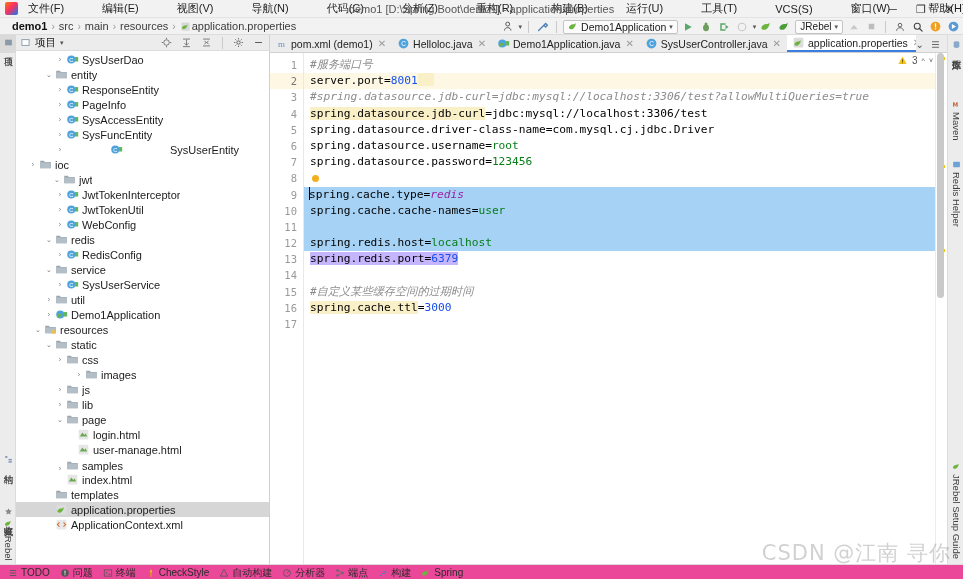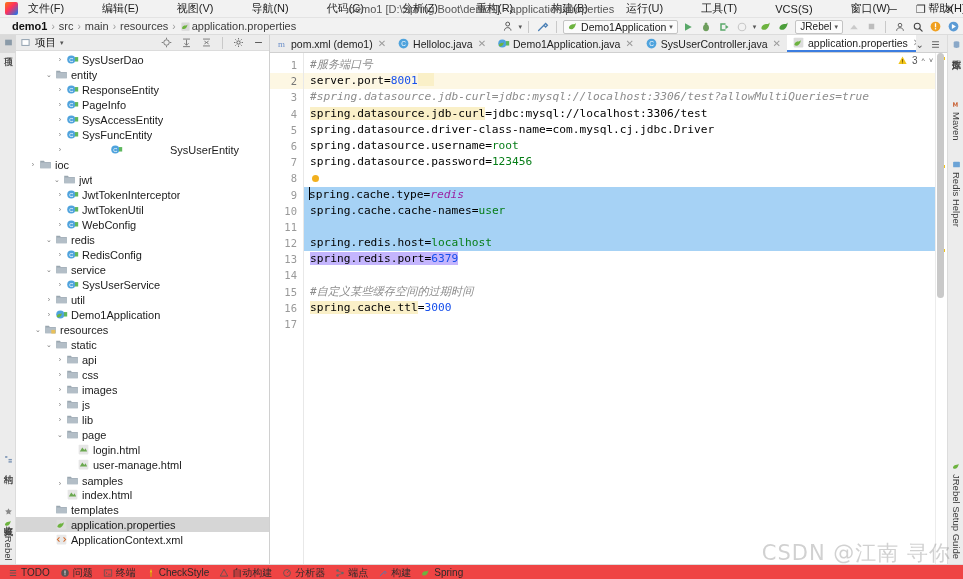--- a/index.html
+++ b/index.html
@@ -174,21 +174,21 @@
   .editor-overlay-right {
     position: absolute; top: 2px; right: 14px; display: flex; align-items: center; gap: 4px;
     font-size: 10px; color: #555;
   }
   .scroll-v {
     position: absolute; right: 13px; width: 7px; border-radius: 4px; background: #c9c9c9;
   }
 
   
   .toolwin-bar {
-    height: 16px; background: #ef4444; border-top: 1px solid #dcdcdc;
+    height: 16px; background: #ec4899; border-top: 1px solid #dcdcdc;
     display: flex; align-items: center; padding-left: 8px; gap: 10px;
     position: relative;
   }
   .twitem { display: flex; align-items: center; gap: 3px; font-size: 10px; color: #2b2b2b; white-space: nowrap; }
 
   
   .watermark {
     position: absolute; right: 12px; bottom: 12px;
     font-size: 21px; color: rgba(140,140,140,0.40);
     letter-spacing: 1px; pointer-events: none; white-space: nowrap;
@@ -634,33 +634,23 @@
             <span class="nlabel">static</span>
           </div>
           <div class="node" style="padding-left: 39px;">
             <span class="arrow">›</span>
             <span class="nicon">
               <svg width="13" height="13" viewBox="0 0 16 16">
                 <path d="M1.5 3.5h4.5l1.2 1.5h7.3v7.5H1.5z" fill="#9aa7b0"></path>
                 <path d="M1.5 5.5h13v7H1.5z" fill="#b3bec7"></path>
               </svg>
             </span>
-            <span class="nlabel">api</span>
-          </div>
-          <div class="node" style="padding-left: 39px;">
-            <span class="arrow">›</span>
-            <span class="nicon">
-              <svg width="13" height="13" viewBox="0 0 16 16">
-                <path d="M1.5 3.5h4.5l1.2 1.5h7.3v7.5H1.5z" fill="#9aa7b0"></path>
-                <path d="M1.5 5.5h13v7H1.5z" fill="#b3bec7"></path>
-              </svg>
-            </span>
             <span class="nlabel">css</span>
           </div>
-          <div class="node" style="padding-left: 39px;">
+          <div class="node" style="padding-left: 58px;">
             <span class="arrow">›</span>
             <span class="nicon">
               <svg width="13" height="13" viewBox="0 0 16 16">
                 <path d="M1.5 3.5h4.5l1.2 1.5h7.3v7.5H1.5z" fill="#9aa7b0"></path>
                 <path d="M1.5 5.5h13v7H1.5z" fill="#b3bec7"></path>
               </svg>
             </span>
             <span class="nlabel">images</span>
           </div>
           <div class="node" style="padding-left: 39px;">

